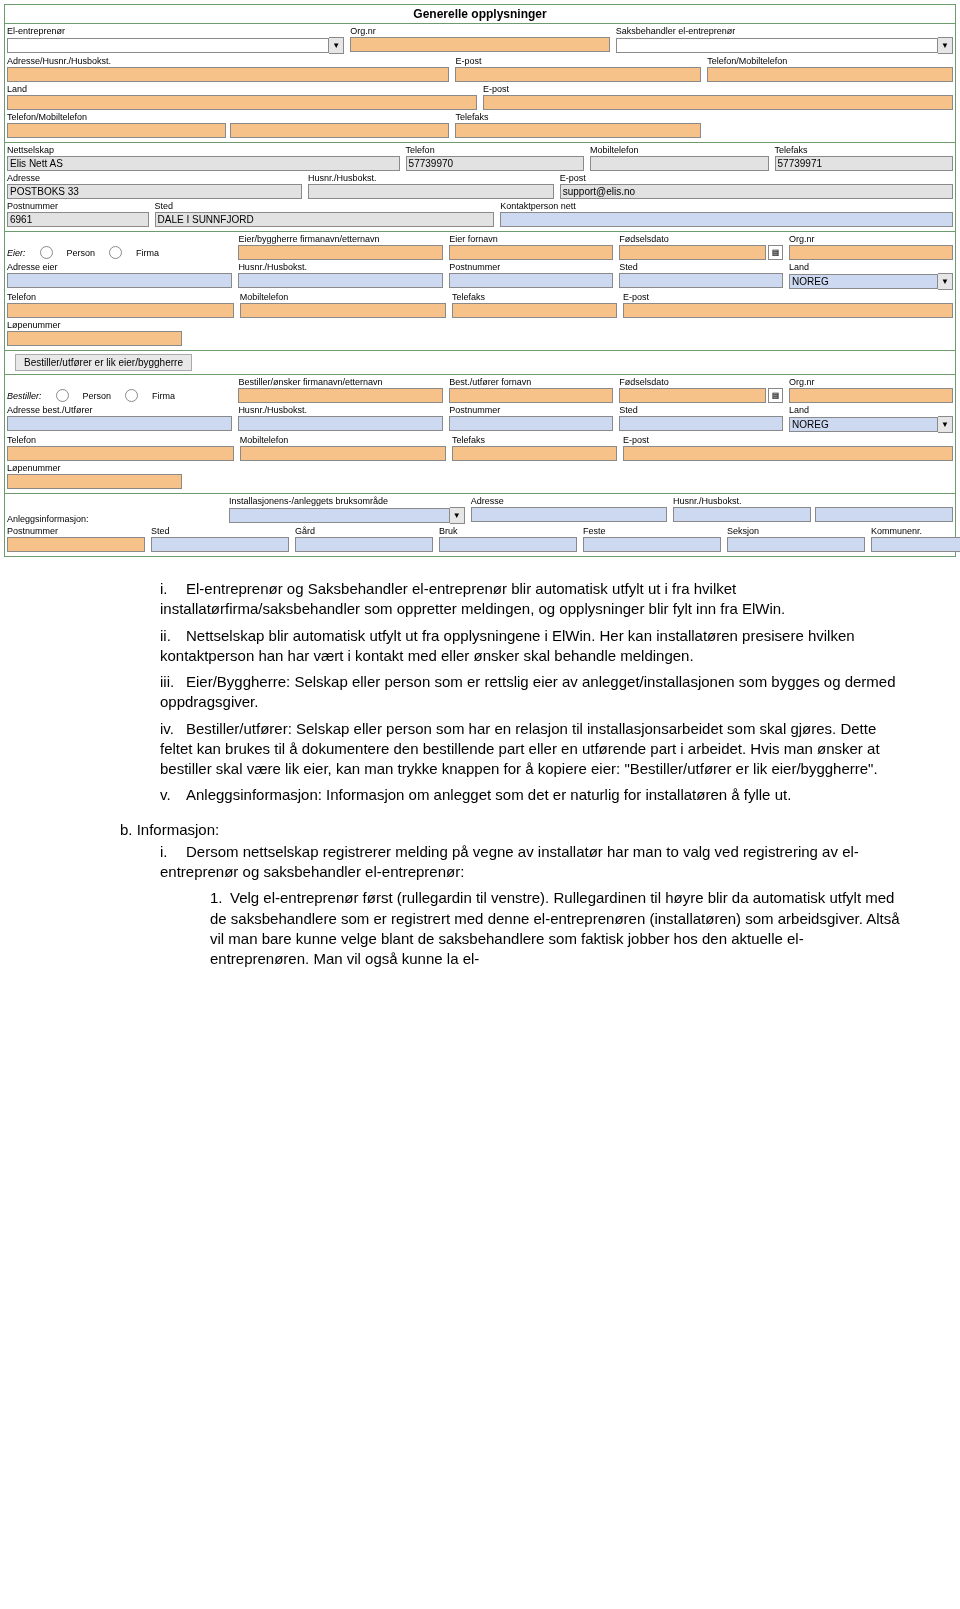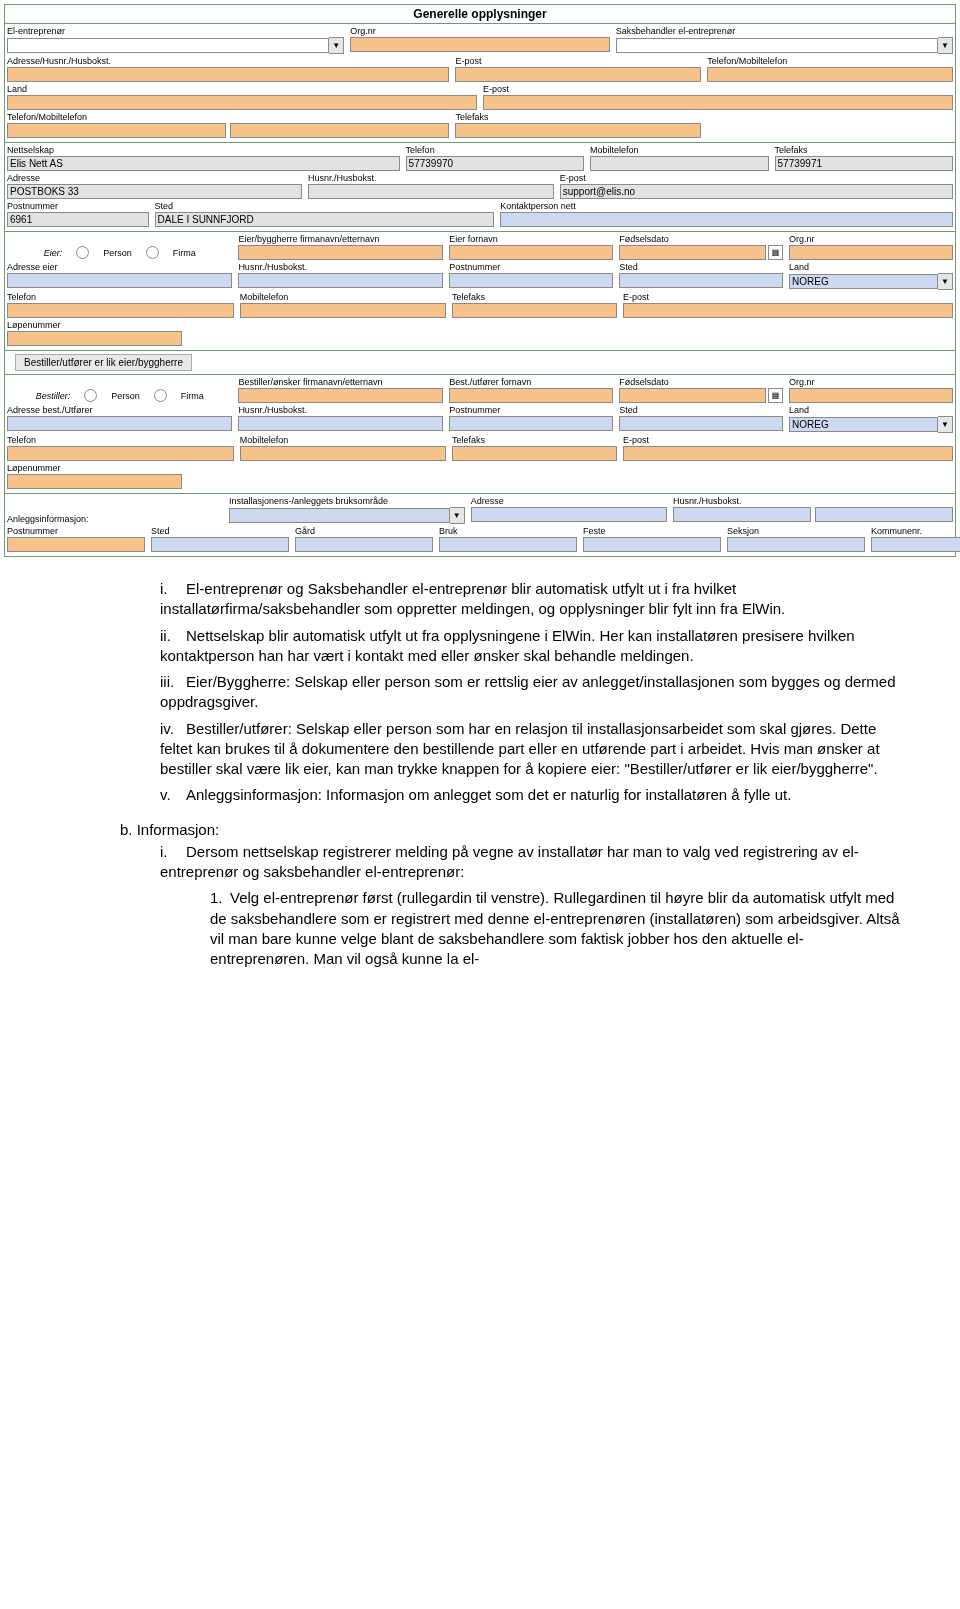--- a/index.html
+++ b/index.html
@@ -52,21 +52,21 @@
   .inp.orange { background: #f7c28a; }
   .inp.blue   { background: #cdd9f0; }
   .inp.gray   { background: #e2e2e2; }
   .inp.white  { background: #fff; }
   .sel { display:flex; align-items:center; }
   .sel .arrow {
     border:1px solid #8a8a8a; border-left:none; width:14px; height:15px;
     background:#e6e6e6; display:flex; align-items:center; justify-content:center;
     font-size:8px;
   }
-  .radio-row { display:flex; align-items:center; gap:14px; height:15px;justify-content:center;}
+  .radio-row { display:flex; align-items:center; gap:14px; height:15px;}
   .radio-row .rb {
     display:inline-flex; align-items:center; justify-content:center;
     width:11px; height:11px; border:1px solid #888; background:#fff; border-radius:50%;
   }
   .btn-bar {
     background:#e8e8e8; border:1px solid #aaa; padding:2px 8px;
     font-size:10px; display:inline-block; margin:3px 0 3px 10px;
   }
   .date-cell .cal {
     border:1px solid #888; width:13px; height:13px; display:inline-flex;

